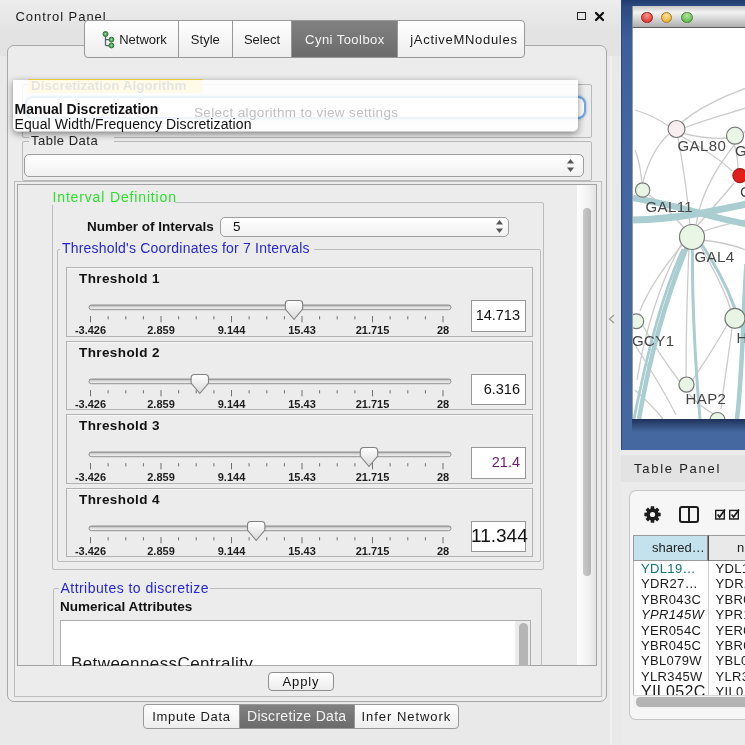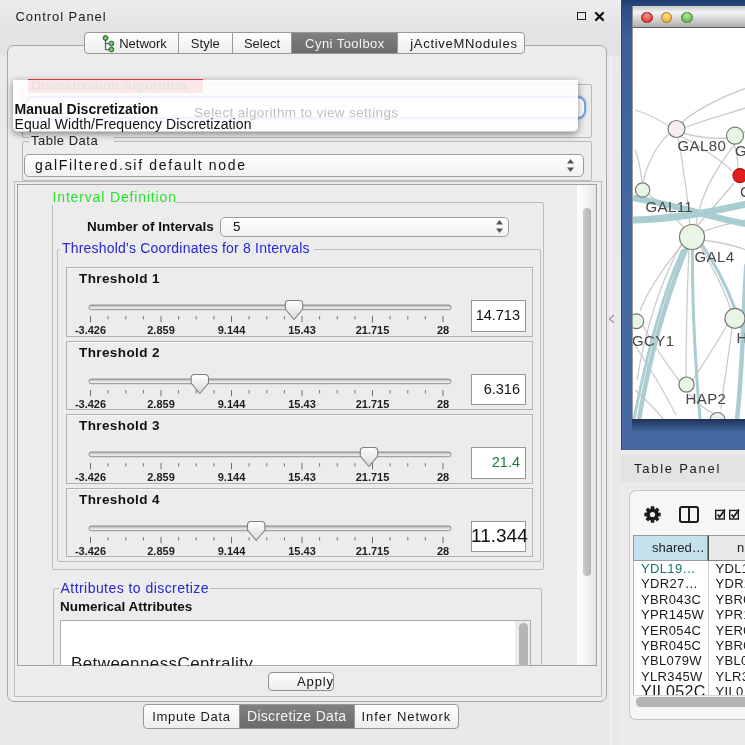--- a/index.html
+++ b/index.html
@@ -11,21 +11,21 @@
 <div class="abs" style="left:0px;top:0px;width:745px;height:30px;background:linear-gradient(#ededed,#e3e3e3);"></div>
 <div class="abs" style="left:15.5px;top:4px;width:200px;height:26px;line-height:26px;white-space:nowrap;font-size:13px;color:#1b1b1b;letter-spacing:0.95px;">Control Panel</div>
 <div class="abs" style="left:577px;top:12px;width:8.5px;height:7.5px;border:1.4px solid #222;box-sizing:border-box;"></div>
 <svg class="abs" style="left:594px;top:10.5px;" width="11" height="11" viewBox="0 0 11 11">
 <path d="M2 2 L9 9 M9 2 L2 9" stroke="#111" stroke-width="2.3" stroke-linecap="round"></path>
     </svg>
 <div class="abs" style="left:0px;top:30px;width:620.5px;height:26px;background:#e3e3e3;"></div>
 <div class="abs" style="left:0px;top:56px;width:620.5px;height:689px;background:#e9e9e9;"></div>
 <div class="abs" style="left:609.5px;top:56px;width:2.5px;height:689px;background:#f2f2f2;"></div>
 <div class="abs" style="left:7px;top:45px;width:600px;height:657px;background:#ececec;border:1px solid #a8a8a8;border-radius:7px;"></div>
-<div class="abs" style="left:84px;top:32px;width:440.5px;height:22px;border:1px solid #989898;border-radius:4px;background:linear-gradient(#ffffff,#ededed);overflow:hidden;display:flex;text-align:right;">
+<div class="abs" style="left:84px;top:20px;width:440.5px;height:38px;border:1px solid #989898;border-radius:4px;background:linear-gradient(#ffffff,#ededed);overflow:hidden;display:flex;text-align:right;">
       <div style="width:93px;height:100%;color:#1a1a1a;padding-left:6px;display:flex;align-items:center;justify-content:center;font-size:13px;letter-spacing:0px;white-space:nowrap;flex-shrink:0;"><svg width="13" height="19" viewBox="0 0 13 19" style="margin-right:4px;">
           <g stroke="#5b6478" stroke-width="1.3" fill="none">
             <path d="M3.5 5 V15.6"></path>
             <path d="M3.5 9.6 H8.5"></path>
             <path d="M3.5 15.6 H8.5"></path>
           </g>
           <g stroke="#2d7634" stroke-width="1">
             <circle cx="3.5" cy="4" r="2.5" fill="#49a551"></circle>
             <circle cx="9.4" cy="9.6" r="2.45" fill="#49a551"></circle>
             <circle cx="9.4" cy="15.5" r="2.45" fill="#49a551"></circle>
@@ -35,46 +35,45 @@
             <circle cx="9.4" cy="9.6" r="1"></circle>
             <circle cx="9.4" cy="15.5" r="1"></circle>
           </g>
         </svg>Network</div>
       <div style="width:53.6px;height:100%;border-left:1px solid #989898;color:#1a1a1a;display:flex;align-items:center;justify-content:center;font-size:13px;letter-spacing:0px;white-space:nowrap;flex-shrink:0;">Style</div>
       <div style="width:59.8px;height:100%;border-left:1px solid #989898;color:#1a1a1a;display:flex;align-items:center;justify-content:center;font-size:13px;letter-spacing:0px;white-space:nowrap;flex-shrink:0;">Select</div>
       <div style="width:106px;height:100%;border-left:1px solid #989898;background:linear-gradient(#818181,#6b6b6b);color:#f4f4f4;display:flex;align-items:center;justify-content:center;font-size:13px;letter-spacing:0.45px;white-space:nowrap;flex-shrink:0;">Cyni Toolbox</div>
       <div style="width:126.1px;height:100%;border-left:1px solid #989898;color:#1a1a1a;padding-left:6px;display:flex;align-items:center;justify-content:center;font-size:13px;letter-spacing:0.7px;white-space:nowrap;flex-shrink:0;">jActiveMNodules</div>
     </div>
 <div class="abs" style="left:22px;top:84px;width:570px;height:54px;border:1px solid #b9b9b9;border-radius:2px;"></div>
-<div class="abs" style="left:28px;top:79px;width:175px;height:14px;line-height:14px;white-space:nowrap;font-size:13.5px;font-weight:bold;color:#333;background:#ef4444;padding:0 3px;">Discretization Algorithm</div>
+<div class="abs" style="left:28px;top:79px;width:175px;height:14px;line-height:14px;white-space:nowrap;font-size:13.5px;font-weight:bold;color:#333;background:#fde047;padding:0 3px;">Discretization Algorithm</div>
 <div class="abs" style="left:25px;top:95.5px;width:561px;height:23.5px;background:#fff;border:2.2px solid #74a7dc;border-radius:8px;box-shadow:0 0 3px rgba(100,155,220,0.75);"></div>
 <div class="abs" style="left:22px;top:140.5px;width:570px;height:40.5px;border:1px solid #b9b9b9;border-radius:2px;"></div>
 <div class="abs" style="left:29px;top:134px;width:85px;height:13px;line-height:13px;white-space:nowrap;font-size:13px;color:#222;background:#ececec;padding:0 2px;letter-spacing:0.5px;">Table Data</div>
 <div class="abs" style="left:24px;top:153.5px;width:560px;height:23.5px;background:linear-gradient(#ffffff,#f1f1f1);border:1px solid #9e9e9e;border-radius:5px;"></div>
-<div class="abs" style="left:35px;top:153.5px;width:400px;height:23.5px;line-height:23.5px;white-space:nowrap;font-size:14px;color:#111;letter-spacing:1.7px;">galFiltered.sif default node</div>
 <div class="abs" style="left:566px;top:158px;width:12px;height:16px;"><svg width="9" height="15" viewBox="0 0 9 15">
         <path d="M4.5 1 L8 5.5 L1 5.5 Z" fill="#555"></path>
         <path d="M4.5 14 L8 9.5 L1 9.5 Z" fill="#555"></path>
       </svg></div>
 <div class="abs" style="left:14px;top:181px;width:588px;height:516px;background:#ececec;border:1px solid #bdbdbd;"></div>
 <div class="abs" style="left:17px;top:184px;width:580px;height:482px;border:1px solid #a2a2a2;background:#ececec;"></div>
 <div class="abs" style="left:577px;top:185px;width:19px;height:480px;background:linear-gradient(90deg,#fdfdfd,#f2f2f2 60%,#e3e3e3);"></div>
 <div class="abs" style="left:582.7px;top:208px;width:8.2px;height:368px;background:linear-gradient(90deg,#c9c9c9,#b4b4b4);border-radius:4.1px;"></div>
 <div class="abs" style="left:18px;top:185px;width:559px;height:480.5px;overflow:hidden;">
 <div class="abs" style="left:34px;top:16.5px;width:492px;height:368.5px;border:1px solid #bcbcbc;border-radius:2px;"></div>
 <div class="abs" style="left:32.5px;top:4.5px;width:124px;height:15px;line-height:15px;white-space:nowrap;font-size:14px;color:#2ce12c;background:#ececec;padding:0 2px;letter-spacing:0.85px;">Interval Definition</div>
 <div class="abs" style="left:69px;top:34.5px;width:130px;height:14px;line-height:14px;white-space:nowrap;font-size:13.5px;font-weight:bold;color:#111;">Number of Intervals</div>
 <div class="abs" style="left:202px;top:31.5px;width:289px;height:20px;background:linear-gradient(#ffffff,#f1f1f1);border:1px solid #9e9e9e;border-radius:5px;"></div>
 <div class="abs" style="left:215px;top:32px;width:60px;height:19px;line-height:19px;white-space:nowrap;font-size:13.5px;color:#111;">5</div>
 <div class="abs" style="left:477px;top:34px;width:12px;height:16px;"><svg width="9" height="15" viewBox="0 0 9 15">
           <path d="M4.5 1 L8 5.5 L1 5.5 Z" fill="#555"></path>
           <path d="M4.5 14 L8 9.5 L1 9.5 Z" fill="#555"></path>
         </svg></div>
 <div class="abs" style="left:39px;top:64px;width:484px;height:313px;border:1px solid #bcbcbc;border-radius:2px;"></div>
-<div class="abs" style="left:42px;top:56px;width:254px;height:15px;line-height:15px;white-space:nowrap;font-size:14px;color:#2626d4;background:#ececec;padding:0 2px;letter-spacing:0.2px;">Threshold's Coordinates for 8 Intervals</div>
+<div class="abs" style="left:42px;top:56px;width:254px;height:15px;line-height:15px;white-space:nowrap;font-size:14px;color:#2626d4;background:#ececec;padding:0 2px;letter-spacing:0.2px;">Threshold's Coordinates for 7 Intervals</div>
 <div class="abs" style="left:48px;top:82px;width:467px;height:69.5px;border:1px solid #b2b2b2;background:#ececec;box-shadow:inset 0 1px 0 #f8f8f8;"></div>
 <div class="abs" style="left:61px;top:87px;width:120px;height:14px;line-height:14px;white-space:nowrap;font-size:13.5px;font-weight:bold;color:#111;letter-spacing:0.4px;">Threshold 1</div>
 <svg class="abs" style="left:48px;top:82px;" width="467" height="69.5" viewBox="0 0 467 69.5">
         <rect x="23" y="38" width="362" height="4.7" rx="2.3" fill="url(#trk)" stroke="#868686" stroke-width="0.9"></rect>
         <path d="M24.5 49 V55.3 M42.1 49.2 V52.4 M59.8 49.2 V52.4 M77.4 49.2 V52.4 M95.0 49 V55.3 M112.6 49.2 V52.4 M130.2 49.2 V52.4 M147.9 49.2 V52.4 M165.5 49 V55.3 M183.1 49.2 V52.4 M200.8 49.2 V52.4 M218.4 49.2 V52.4 M236.0 49 V55.3 M253.6 49.2 V52.4 M271.2 49.2 V52.4 M288.9 49.2 V52.4 M306.5 49 V55.3 M324.1 49.2 V52.4 M341.8 49.2 V52.4 M359.4 49.2 V52.4 M377.0 49 V55.3" stroke="#6f6f6f" stroke-width="1"></path>
         <text x="24.5" y="67" font-size="11" font-weight="bold" fill="#1d1d1d" text-anchor="middle" font-family="Liberation Sans">-3.426</text>
         <text x="95.0" y="67" font-size="11" font-weight="bold" fill="#1d1d1d" text-anchor="middle" font-family="Liberation Sans">2.859</text>
         <text x="165.5" y="67" font-size="11" font-weight="bold" fill="#1d1d1d" text-anchor="middle" font-family="Liberation Sans">9.144</text>
         <text x="236.0" y="67" font-size="11" font-weight="bold" fill="#1d1d1d" text-anchor="middle" font-family="Liberation Sans">15.43</text>
         <text x="306.5" y="67" font-size="11" font-weight="bold" fill="#1d1d1d" text-anchor="middle" font-family="Liberation Sans">21.715</text>
@@ -105,21 +104,21 @@
         <path d="M24.5 49 V55.3 M42.1 49.2 V52.4 M59.8 49.2 V52.4 M77.4 49.2 V52.4 M95.0 49 V55.3 M112.6 49.2 V52.4 M130.2 49.2 V52.4 M147.9 49.2 V52.4 M165.5 49 V55.3 M183.1 49.2 V52.4 M200.8 49.2 V52.4 M218.4 49.2 V52.4 M236.0 49 V55.3 M253.6 49.2 V52.4 M271.2 49.2 V52.4 M288.9 49.2 V52.4 M306.5 49 V55.3 M324.1 49.2 V52.4 M341.8 49.2 V52.4 M359.4 49.2 V52.4 M377.0 49 V55.3" stroke="#6f6f6f" stroke-width="1"></path>
         <text x="24.5" y="67" font-size="11" font-weight="bold" fill="#1d1d1d" text-anchor="middle" font-family="Liberation Sans">-3.426</text>
         <text x="95.0" y="67" font-size="11" font-weight="bold" fill="#1d1d1d" text-anchor="middle" font-family="Liberation Sans">2.859</text>
         <text x="165.5" y="67" font-size="11" font-weight="bold" fill="#1d1d1d" text-anchor="middle" font-family="Liberation Sans">9.144</text>
         <text x="236.0" y="67" font-size="11" font-weight="bold" fill="#1d1d1d" text-anchor="middle" font-family="Liberation Sans">15.43</text>
         <text x="306.5" y="67" font-size="11" font-weight="bold" fill="#1d1d1d" text-anchor="middle" font-family="Liberation Sans">21.715</text>
         <text x="377.0" y="67" font-size="11" font-weight="bold" fill="#1d1d1d" text-anchor="middle" font-family="Liberation Sans">28</text>
         <path d="M294.3 42 V37 Q294.3 33.5 297.8 33.5 H308.2 Q311.7 33.5 311.7 37 V42 L303.0 52.5 Z" fill="url(#thm)" stroke="#808080" stroke-width="1.1"></path>
       </svg>
 <div class="abs" style="left:453px;top:262px;width:55px;height:31.5px;background:#fff;border:1px solid #979797;"></div>
-<div class="abs" style="left:453px;top:262px;width:49px;height:30px;line-height:30px;white-space:nowrap;font-size:14.5px;color:#15803d;text-align:right;">21.4</div>
+<div class="abs" style="left:453px;top:262px;width:49px;height:30px;line-height:30px;white-space:nowrap;font-size:14.5px;color:#701a75;text-align:right;">21.4</div>
 <div class="abs" style="left:48px;top:302.5px;width:467px;height:69.5px;border:1px solid #b2b2b2;background:#ececec;box-shadow:inset 0 1px 0 #f8f8f8;"></div>
 <div class="abs" style="left:61px;top:307.5px;width:120px;height:14px;line-height:14px;white-space:nowrap;font-size:13.5px;font-weight:bold;color:#111;letter-spacing:0.4px;">Threshold 4</div>
 <svg class="abs" style="left:48px;top:302.5px;" width="467" height="69.5" viewBox="0 0 467 69.5">
         <rect x="23" y="38" width="362" height="4.7" rx="2.3" fill="url(#trk)" stroke="#868686" stroke-width="0.9"></rect>
         <path d="M24.5 49 V55.3 M42.1 49.2 V52.4 M59.8 49.2 V52.4 M77.4 49.2 V52.4 M95.0 49 V55.3 M112.6 49.2 V52.4 M130.2 49.2 V52.4 M147.9 49.2 V52.4 M165.5 49 V55.3 M183.1 49.2 V52.4 M200.8 49.2 V52.4 M218.4 49.2 V52.4 M236.0 49 V55.3 M253.6 49.2 V52.4 M271.2 49.2 V52.4 M288.9 49.2 V52.4 M306.5 49 V55.3 M324.1 49.2 V52.4 M341.8 49.2 V52.4 M359.4 49.2 V52.4 M377.0 49 V55.3" stroke="#6f6f6f" stroke-width="1"></path>
         <text x="24.5" y="67" font-size="11" font-weight="bold" fill="#1d1d1d" text-anchor="middle" font-family="Liberation Sans">-3.426</text>
         <text x="95.0" y="67" font-size="11" font-weight="bold" fill="#1d1d1d" text-anchor="middle" font-family="Liberation Sans">2.859</text>
         <text x="165.5" y="67" font-size="11" font-weight="bold" fill="#1d1d1d" text-anchor="middle" font-family="Liberation Sans">9.144</text>
         <text x="236.0" y="67" font-size="11" font-weight="bold" fill="#1d1d1d" text-anchor="middle" font-family="Liberation Sans">15.43</text>
         <text x="306.5" y="67" font-size="11" font-weight="bold" fill="#1d1d1d" text-anchor="middle" font-family="Liberation Sans">21.715</text>
@@ -143,21 +142,21 @@
       </svg>
 <div class="abs" style="left:34.5px;top:402.5px;width:489.5px;height:83px;border:1px solid #bcbcbc;border-radius:2px;"></div>
 <div class="abs" style="left:40.5px;top:395.5px;width:151px;height:14px;line-height:14px;white-space:nowrap;font-size:14px;color:#2626d4;background:#ececec;padding:0 2px;letter-spacing:0.45px;">Attributes to discretize</div>
 <div class="abs" style="left:42px;top:414.5px;width:185px;height:14px;line-height:14px;white-space:nowrap;font-size:13.5px;font-weight:bold;color:#111;">Numerical Attributes</div>
 <div class="abs" style="left:42px;top:435px;width:455px;height:46px;background:#fff;border:1px solid #adadad;border-right:none;"></div>
 <div class="abs" style="left:53px;top:471.9px;width:250px;height:13px;line-height:13px;white-space:nowrap;font-size:17px;color:#1a1a1a;letter-spacing:0.4px;">BetweennessCentrality</div>
 <div class="abs" style="left:497px;top:435px;width:16px;height:46px;background:#ececec;border:1px solid #adadad;border-left:none;"></div>
 <div class="abs" style="left:500.5px;top:438px;width:9px;height:44px;background:#b5b5b5;border-radius:4.5px 4.5px 0 0;"></div>
 </div>
 <div class="abs" style="left:268px;top:671.5px;width:66px;height:19.5px;background:linear-gradient(#ffffff,#ececec);border:1px solid #8f8f8f;border-radius:4px;"></div>
-<div class="abs" style="left:268px;top:671.5px;width:66px;height:19px;line-height:19px;white-space:nowrap;font-size:13px;color:#111;text-align:right;letter-spacing:0.9px;">Apply</div>
+<div class="abs" style="left:268px;top:671.5px;width:66px;height:19px;line-height:19px;white-space:nowrap;font-size:13px;color:#111;text-align:center;letter-spacing:0.9px;">Apply</div>
 <div class="abs" style="left:143.3px;top:703.7px;width:315.9px;height:25px;border:1px solid #989898;border-radius:4px;background:linear-gradient(#ffffff,#ededed);overflow:hidden;display:flex;">
       <div style="width:94.5px;height:100%;color:#1a1a1a;display:flex;align-items:center;justify-content:center;font-size:13px;letter-spacing:0.7px;white-space:nowrap;flex-shrink:0;">Impute Data</div>
       <div style="width:114.8px;height:100%;border-left:1px solid #989898;background:linear-gradient(#818181,#6b6b6b);color:#f4f4f4;display:flex;align-items:center;justify-content:center;font-size:14px;letter-spacing:0.3px;white-space:nowrap;flex-shrink:0;">Discretize Data</div>
       <div style="width:104.6px;height:100%;border-left:1px solid #989898;color:#1a1a1a;display:flex;align-items:center;justify-content:center;font-size:13px;letter-spacing:0.95px;white-space:nowrap;flex-shrink:0;">Infer Network</div>
     </div>
 <svg class="abs" style="left:608px;top:314px;" width="8" height="10" viewBox="0 0 8 10">
       <path d="M6 1 L1.5 5 L6 9" stroke="#9a9a9a" stroke-width="1.2" fill="none"></path>
     </svg>
 <div class="abs" style="left:620.5px;top:0px;width:124.5px;height:450px;background:linear-gradient(#1f3c6e,#2c4b82 1.5%,#3c5f9b 9%,#42669f 30%,#44689f);"></div>
 <div class="abs" style="left:631.5px;top:419px;width:113.5px;height:13px;background:linear-gradient(rgba(12,24,56,0.68),rgba(12,24,56,0));"></div>
@@ -249,21 +248,21 @@
 <div class="abs" style="left:707.5px;top:535px;width:37.5px;height:25.5px;background:#e9e9e9;border-top:1px solid #9a9a9a;border-bottom:1px solid #888;border-left:1.5px solid #4a4a4a;"></div>
 <div class="abs" style="left:652px;top:535px;width:60px;height:25px;line-height:25px;white-space:nowrap;font-size:13px;color:#222;">shared…</div>
 <div class="abs" style="left:737px;top:535px;width:30px;height:25px;line-height:25px;white-space:nowrap;font-size:13px;color:#222;">n</div>
 <div class="abs" style="left:633px;top:560.5px;width:112px;height:147.5px;background:#fff;border-left:1px solid #b5b5b5;"></div>
 <div class="abs" style="left:641px;top:561.0px;width:64px;height:15.4px;line-height:15.4px;white-space:nowrap;font-size:13px;color:#0f766e;letter-spacing:0.35px;">YDL19…</div>
 <div class="abs" style="left:715.5px;top:561.0px;width:30px;height:15.4px;line-height:15.4px;white-space:nowrap;font-size:13px;color:#1a1a1a;letter-spacing:0.35px;">YDL1</div>
 <div class="abs" style="left:641px;top:576.4px;width:64px;height:15.4px;line-height:15.4px;white-space:nowrap;font-size:13px;color:#1a1a1a;letter-spacing:0.35px;">YDR27…</div>
 <div class="abs" style="left:715.5px;top:576.4px;width:30px;height:15.4px;line-height:15.4px;white-space:nowrap;font-size:13px;color:#1a1a1a;letter-spacing:0.35px;">YDR2</div>
 <div class="abs" style="left:641px;top:591.8px;width:64px;height:15.4px;line-height:15.4px;white-space:nowrap;font-size:13px;color:#1a1a1a;letter-spacing:0.35px;">YBR043C</div>
 <div class="abs" style="left:715.5px;top:591.8px;width:30px;height:15.4px;line-height:15.4px;white-space:nowrap;font-size:13px;color:#1a1a1a;letter-spacing:0.35px;">YBR0</div>
-<div class="abs" style="left:641px;top:607.2px;width:64px;height:15.4px;line-height:15.4px;white-space:nowrap;font-size:13px;color:#1a1a1a;letter-spacing:0.35px;">YPR145W</div>
+<div class="abs" style="left:641px;top:607.2px;width:64px;height:15.4px;line-height:15.4px;white-space:nowrap;font-size:13px;color:#1a1a1a;letter-spacing:0.35px;font-style:italic;">YPR145W</div>
 <div class="abs" style="left:715.5px;top:607.2px;width:30px;height:15.4px;line-height:15.4px;white-space:nowrap;font-size:13px;color:#1a1a1a;letter-spacing:0.35px;">YPR1</div>
 <div class="abs" style="left:641px;top:622.6px;width:64px;height:15.4px;line-height:15.4px;white-space:nowrap;font-size:13px;color:#1a1a1a;letter-spacing:0.35px;">YER054C</div>
 <div class="abs" style="left:715.5px;top:622.6px;width:30px;height:15.4px;line-height:15.4px;white-space:nowrap;font-size:13px;color:#1a1a1a;letter-spacing:0.35px;">YER0</div>
 <div class="abs" style="left:641px;top:638.0px;width:64px;height:15.4px;line-height:15.4px;white-space:nowrap;font-size:13px;color:#1a1a1a;letter-spacing:0.35px;">YBR045C</div>
 <div class="abs" style="left:715.5px;top:638.0px;width:30px;height:15.4px;line-height:15.4px;white-space:nowrap;font-size:13px;color:#1a1a1a;letter-spacing:0.35px;">YBR0</div>
 <div class="abs" style="left:641px;top:653.4px;width:64px;height:15.4px;line-height:15.4px;white-space:nowrap;font-size:13px;color:#1a1a1a;letter-spacing:0.35px;">YBL079W</div>
 <div class="abs" style="left:715.5px;top:653.4px;width:30px;height:15.4px;line-height:15.4px;white-space:nowrap;font-size:13px;color:#1a1a1a;letter-spacing:0.35px;">YBL0</div>
 <div class="abs" style="left:641px;top:668.8px;width:64px;height:15.4px;line-height:15.4px;white-space:nowrap;font-size:13px;color:#1a1a1a;letter-spacing:0.35px;">YLR345W</div>
 <div class="abs" style="left:715.5px;top:668.8px;width:30px;height:15.4px;line-height:15.4px;white-space:nowrap;font-size:13px;color:#1a1a1a;letter-spacing:0.35px;">YLR3</div>
 <div class="abs" style="left:641px;top:684.2px;width:64px;height:15.4px;line-height:15.4px;white-space:nowrap;font-size:16px;color:#1a1a1a;letter-spacing:0.35px;">YIL052C</div>

